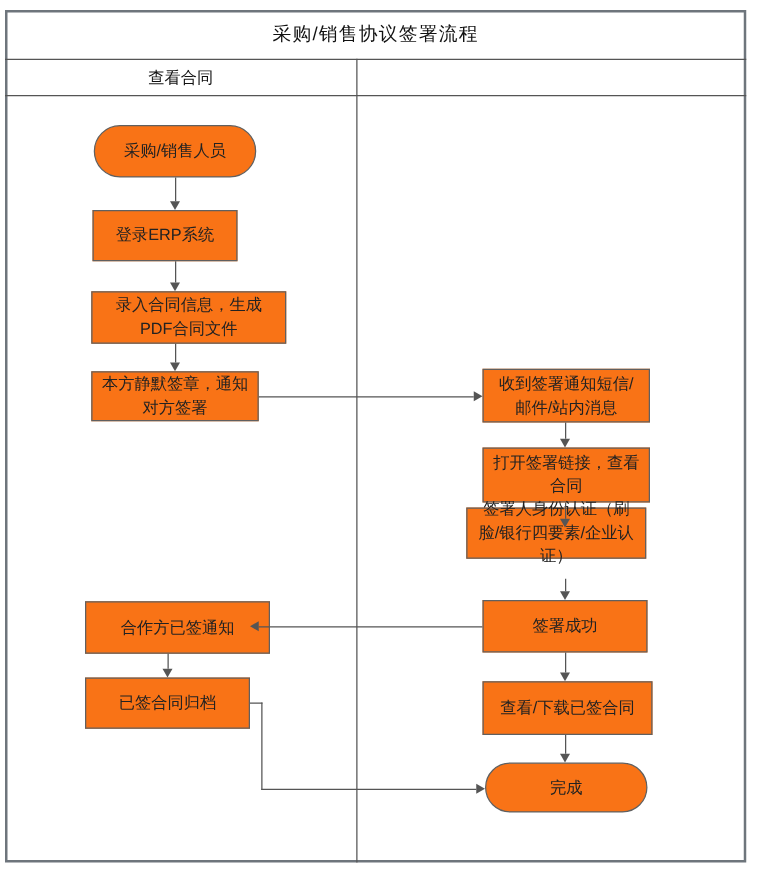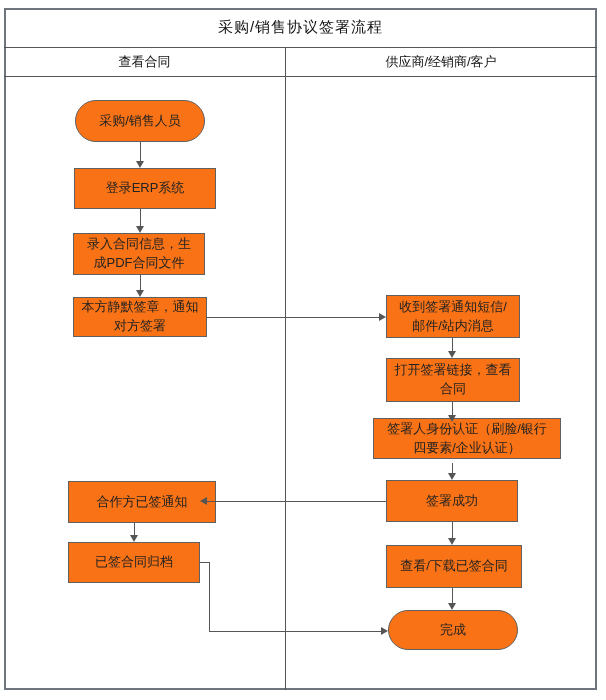--- a/index.html
+++ b/index.html
@@ -27,34 +27,33 @@
 </head>
 <body>
 
 <div class="canvas">
 
   <div class="frame"></div>
 
   <div class="title-row">采购/销售协议签署流程</div>
   <div class="hline" style="left:4px;top:47px;width:593px;"></div>
   <div class="lane-label left">查看合同</div>
-  <div class="lane-label right">供应商/经销商/客户</div>
   <div class="hline" style="left:4px;top:76px;width:593px;"></div>
   <div class="vline" style="left:285px;top:47px;height:643px;"></div>
 
   <div class="node stadium" style="left:75px;top:100px;width:130px;height:42px;">采购/销售人员</div>
-  <div class="node" style="left:74px;top:168px;width:142px;height:41px;">登录ERP系统</div>
-  <div class="node" style="left:73px;top:233px;width:132px;height:42px;">录入合同信息，生成PDF合同文件</div>
+  <div class="node" style="left:74px;top:168px;width:116px;height:41px;">登录ERP系统</div>
+  <div class="node" style="left:73px;top:233px;width:156px;height:42px;">录入合同信息，生成PDF合同文件</div>
   <div class="node" style="left:73px;top:297px;width:134px;height:40px;">本方静默签章，通知对方签署</div>
   <div class="node" style="left:68px;top:481px;width:148px;height:42px;">合作方已签通知</div>
   <div class="node" style="left:68px;top:542px;width:132px;height:41px;">已签合同归档</div>
 
   <div class="node" style="left:386px;top:295px;width:134px;height:43px;">收到签署通知短信/邮件/站内消息</div>
   <div class="node" style="left:386px;top:358px;width:134px;height:44px;">打开签署链接，查看合同</div>
-  <div class="node" style="left:373px;top:418px;width:188px;height:41px;">签署人身份认证（刷脸/银行四要素/企业认证）</div>
+  <div class="node" style="left:373px;top:406px;width:144px;height:41px;">签署人身份认证（刷脸/银行四要素/企业认证）</div>
   <div class="node" style="left:386px;top:480px;width:132px;height:42px;">签署成功</div>
   <div class="node" style="left:386px;top:545px;width:136px;height:43px;">查看/下载已签合同</div>
   <div class="node stadium" style="left:388px;top:610px;width:130px;height:40px;border-radius:20px;">完成</div>
 
   <div class="vline" style="left:140px;top:142px;height:19px;"></div>
   <div class="arrow-down" style="left:136px;top:161px;"></div>
 
   <div class="vline" style="left:140px;top:209px;height:17px;"></div>
   <div class="arrow-down" style="left:136px;top:226px;"></div>
 

